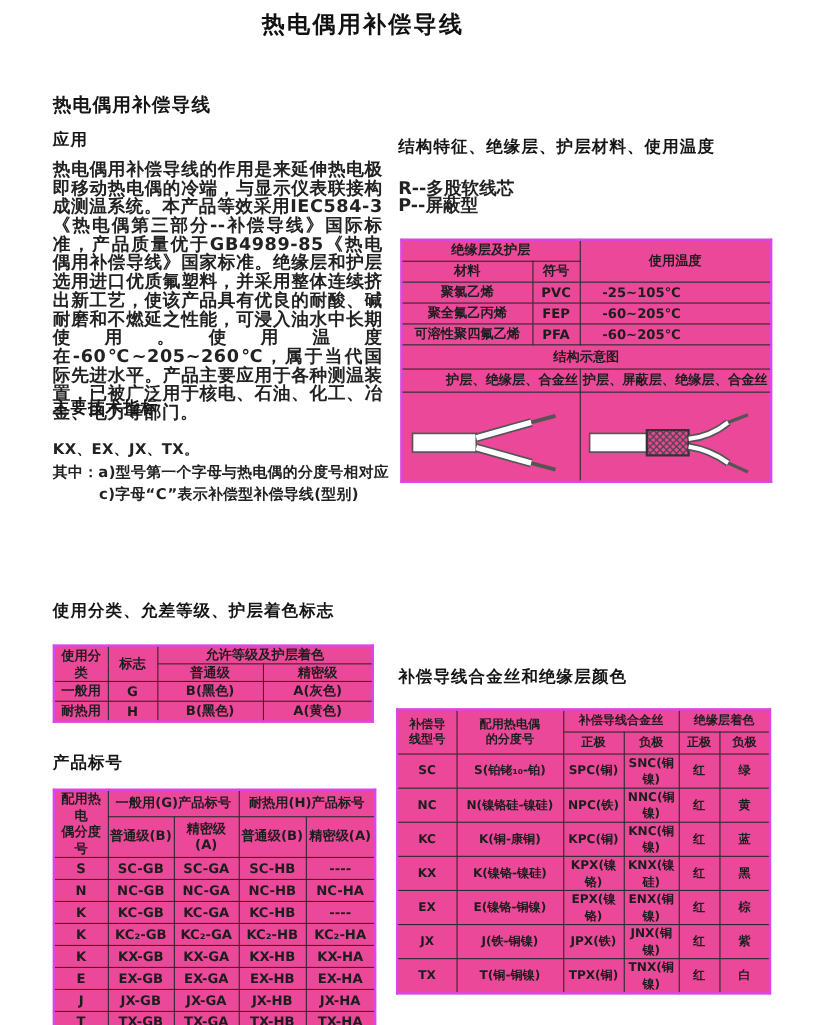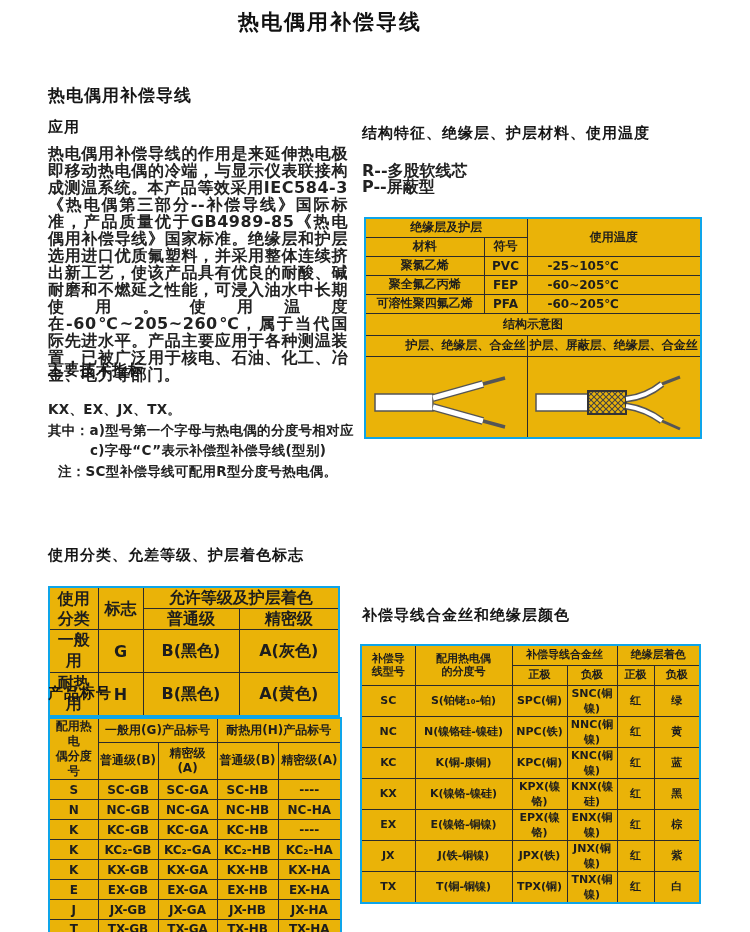--- a/index.html
+++ b/index.html
@@ -22,28 +22,28 @@
   .body-text {
     width:300px; font-size:16px; font-weight:bold; line-height:17px;
     letter-spacing:0.55px; text-align:justify; color:#222;
   }
   .tech-line { font-size:13.5px; font-weight:bold; line-height:20.5px; letter-spacing:0.3px; color:#222; white-space:nowrap; }
   .indent-b  { padding-left:42px; }
   .indent-n  { padding-left:10px; }
   .legend-line { font-size:16px; font-weight:bold; line-height:16px; color:#222; }
 
   table { border-collapse:collapse; table-layout:fixed; color:#1d1d1d; }
-  .tbl  { border:2px solid #0ea5e9; background:#eab308; }
+  .tbl  { border:2px solid #d946ef; background:#ec4899; }
   .tbl td, .tbl th {
     border:1px solid #2b2b2b; text-align:center; vertical-align:middle;
     font-weight:bold; padding:0 1px; overflow:hidden;
   }
   .tbl th { white-space:pre-line; line-height:1.25; }
 
-  #class-table   { font-size:16px; }
+  #class-table   { font-size:12px; }
   #class-table td, #class-table th { height:16px; }
   #product-table { font-size:12px; }
   #product-table td, #product-table th { height:20px; }
   #material-table{ font-size:12px; }
   #material-table td, #material-table th { height:19px; }
   #material-table td.temp { text-align:left; padding-left:20px; }
   #color-table   { font-size:11px; }
   #color-table td, #color-table th { height:20px; }
 
   .diagram-cell { height:146px; vertical-align:top !important; padding-top:10px !important; }
@@ -61,21 +61,20 @@
   <h3 class="abs sub-head" style="left:48px; top:118px;">应用</h3>
 
   <p class="abs body-text" style="left:48px; top:145px;">热电偶用补偿导线的作用是来延伸热电极即移动热电偶的冷端，与显示仪表联接构成测温系统。本产品等效采用IEC584-3《热电偶第三部分--补偿导线》国际标准，产品质量优于GB4989-85《热电偶用补偿导线》国家标准。绝缘层和护层选用进口优质氟塑料，并采用整体连续挤出新工艺，使该产品具有优良的耐酸、碱耐磨和不燃延之性能，可浸入油水中长期使用。使用温度在-60℃~205~260℃，属于当代国际先进水平。产品主要应用于各种测温装置，已被广泛用于核电、石油、化工、冶金、电力等部门。</p>
 
   <h3 class="abs sub-head" style="left:48px; top:361px;">主要技术指标</h3>
 
   <div class="abs" style="left:48px; top:399px; width:312px;">
     <div class="tech-line">KX、EX、JX、TX。</div>
     <div class="tech-line">其中：a)型号第一个字母与热电偶的分度号相对应</div>
     <div class="tech-line indent-b">c)字母“C”表示补偿型补偿导线(型别)</div>
-    <div class="tech-line indent-n">注：SC型补偿导线可配用R型分度号热电偶。</div>
   </div>
 
   <h3 class="abs sub-head" style="left:48px; top:546px;">使用分类、允差等级、护层着色标志</h3>
 
   <table class="abs tbl" id="class-table" style="left:48px; top:586px; width:290px;">
     <colgroup>
         <col style="width:49px">
         <col style="width:45px">
         <col style="width:96px">
         <col style="width:100px">

